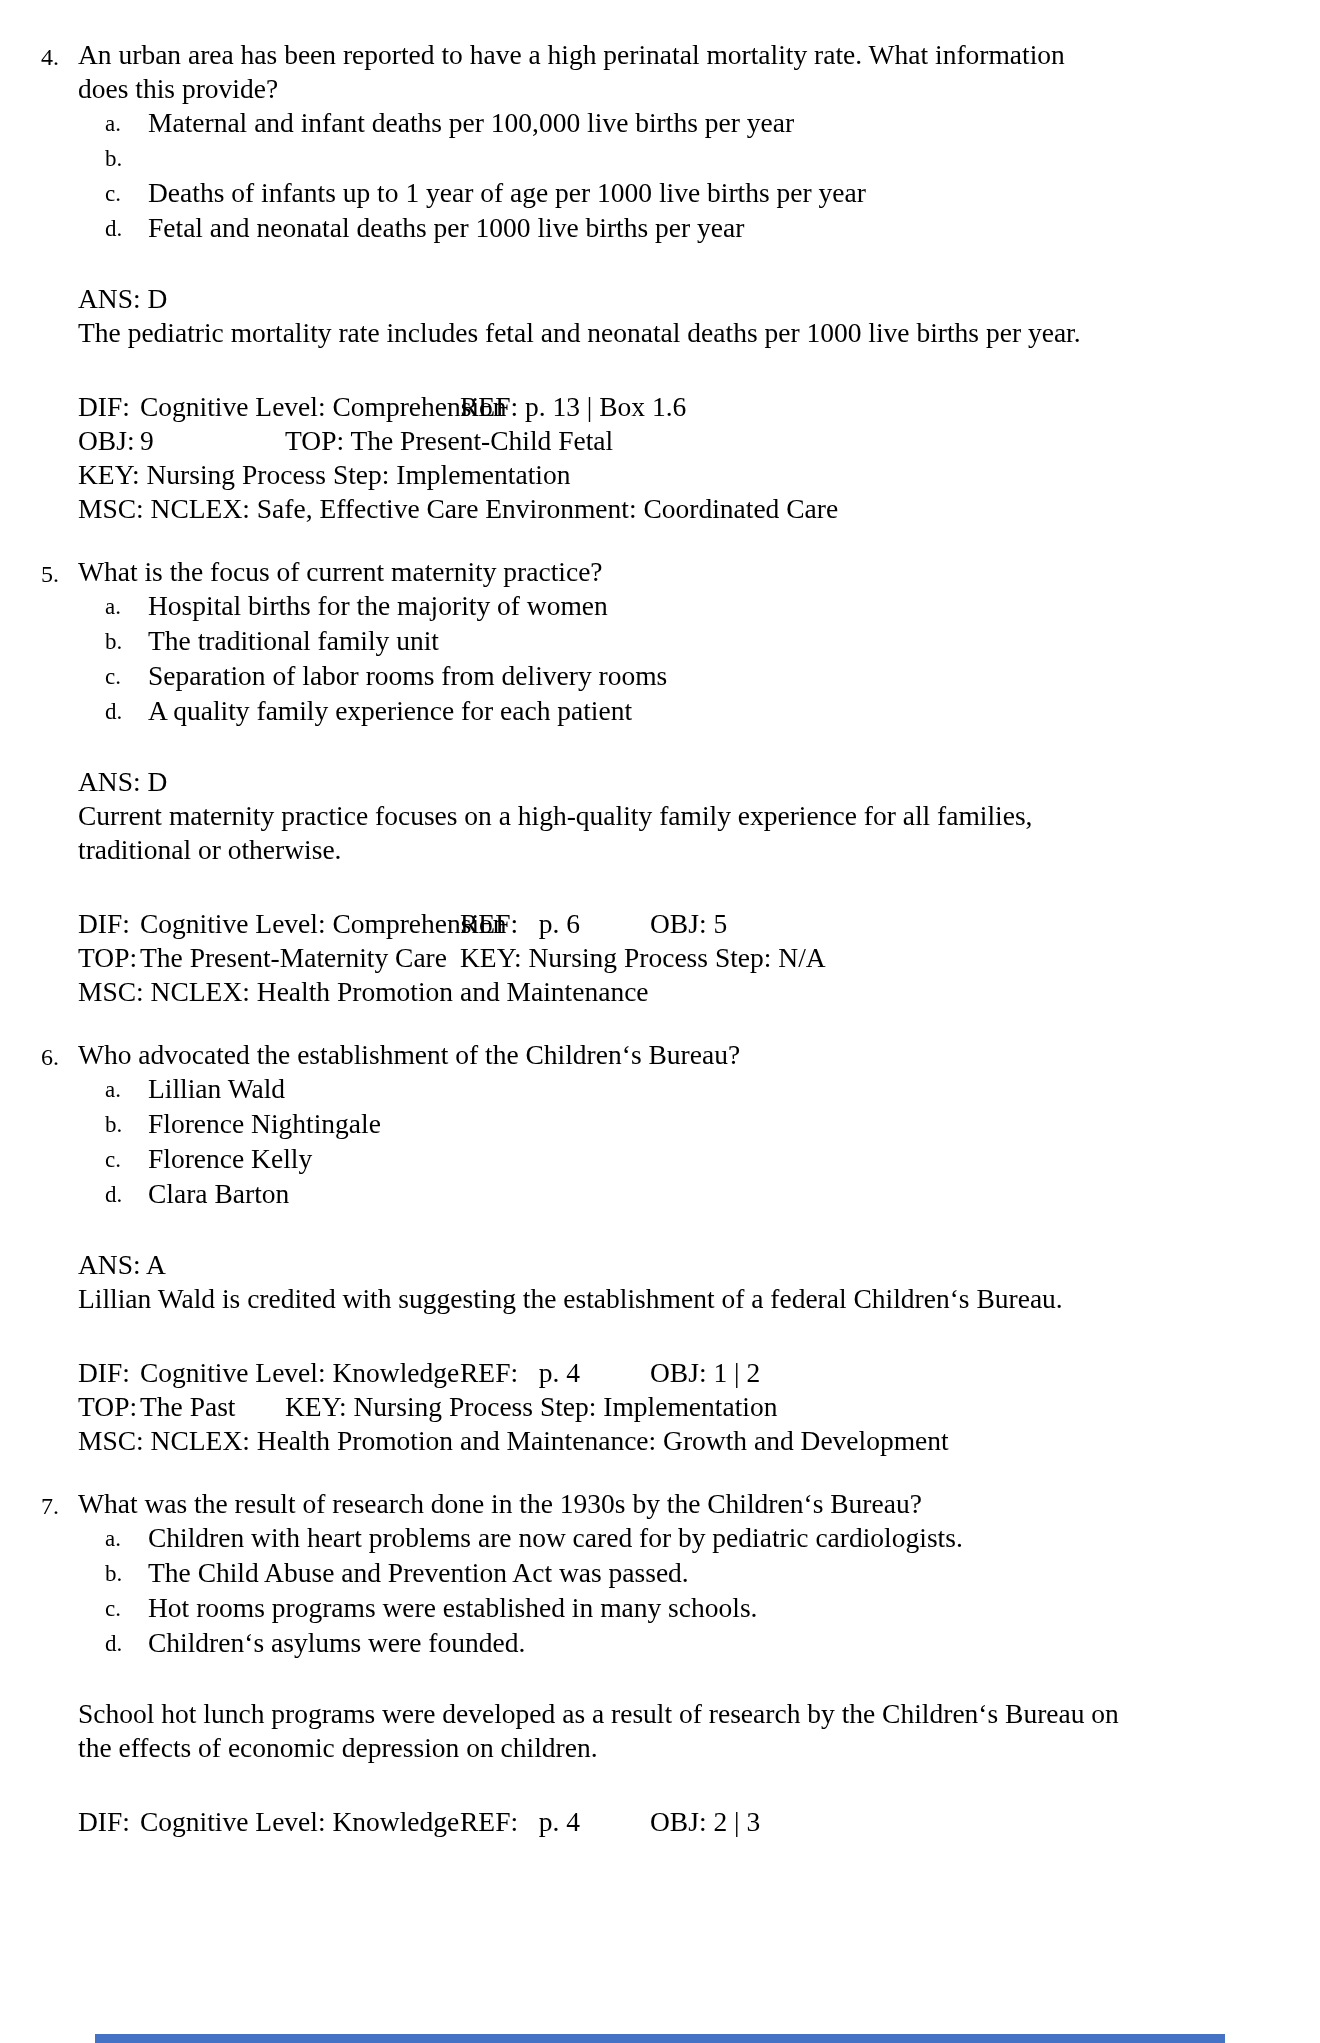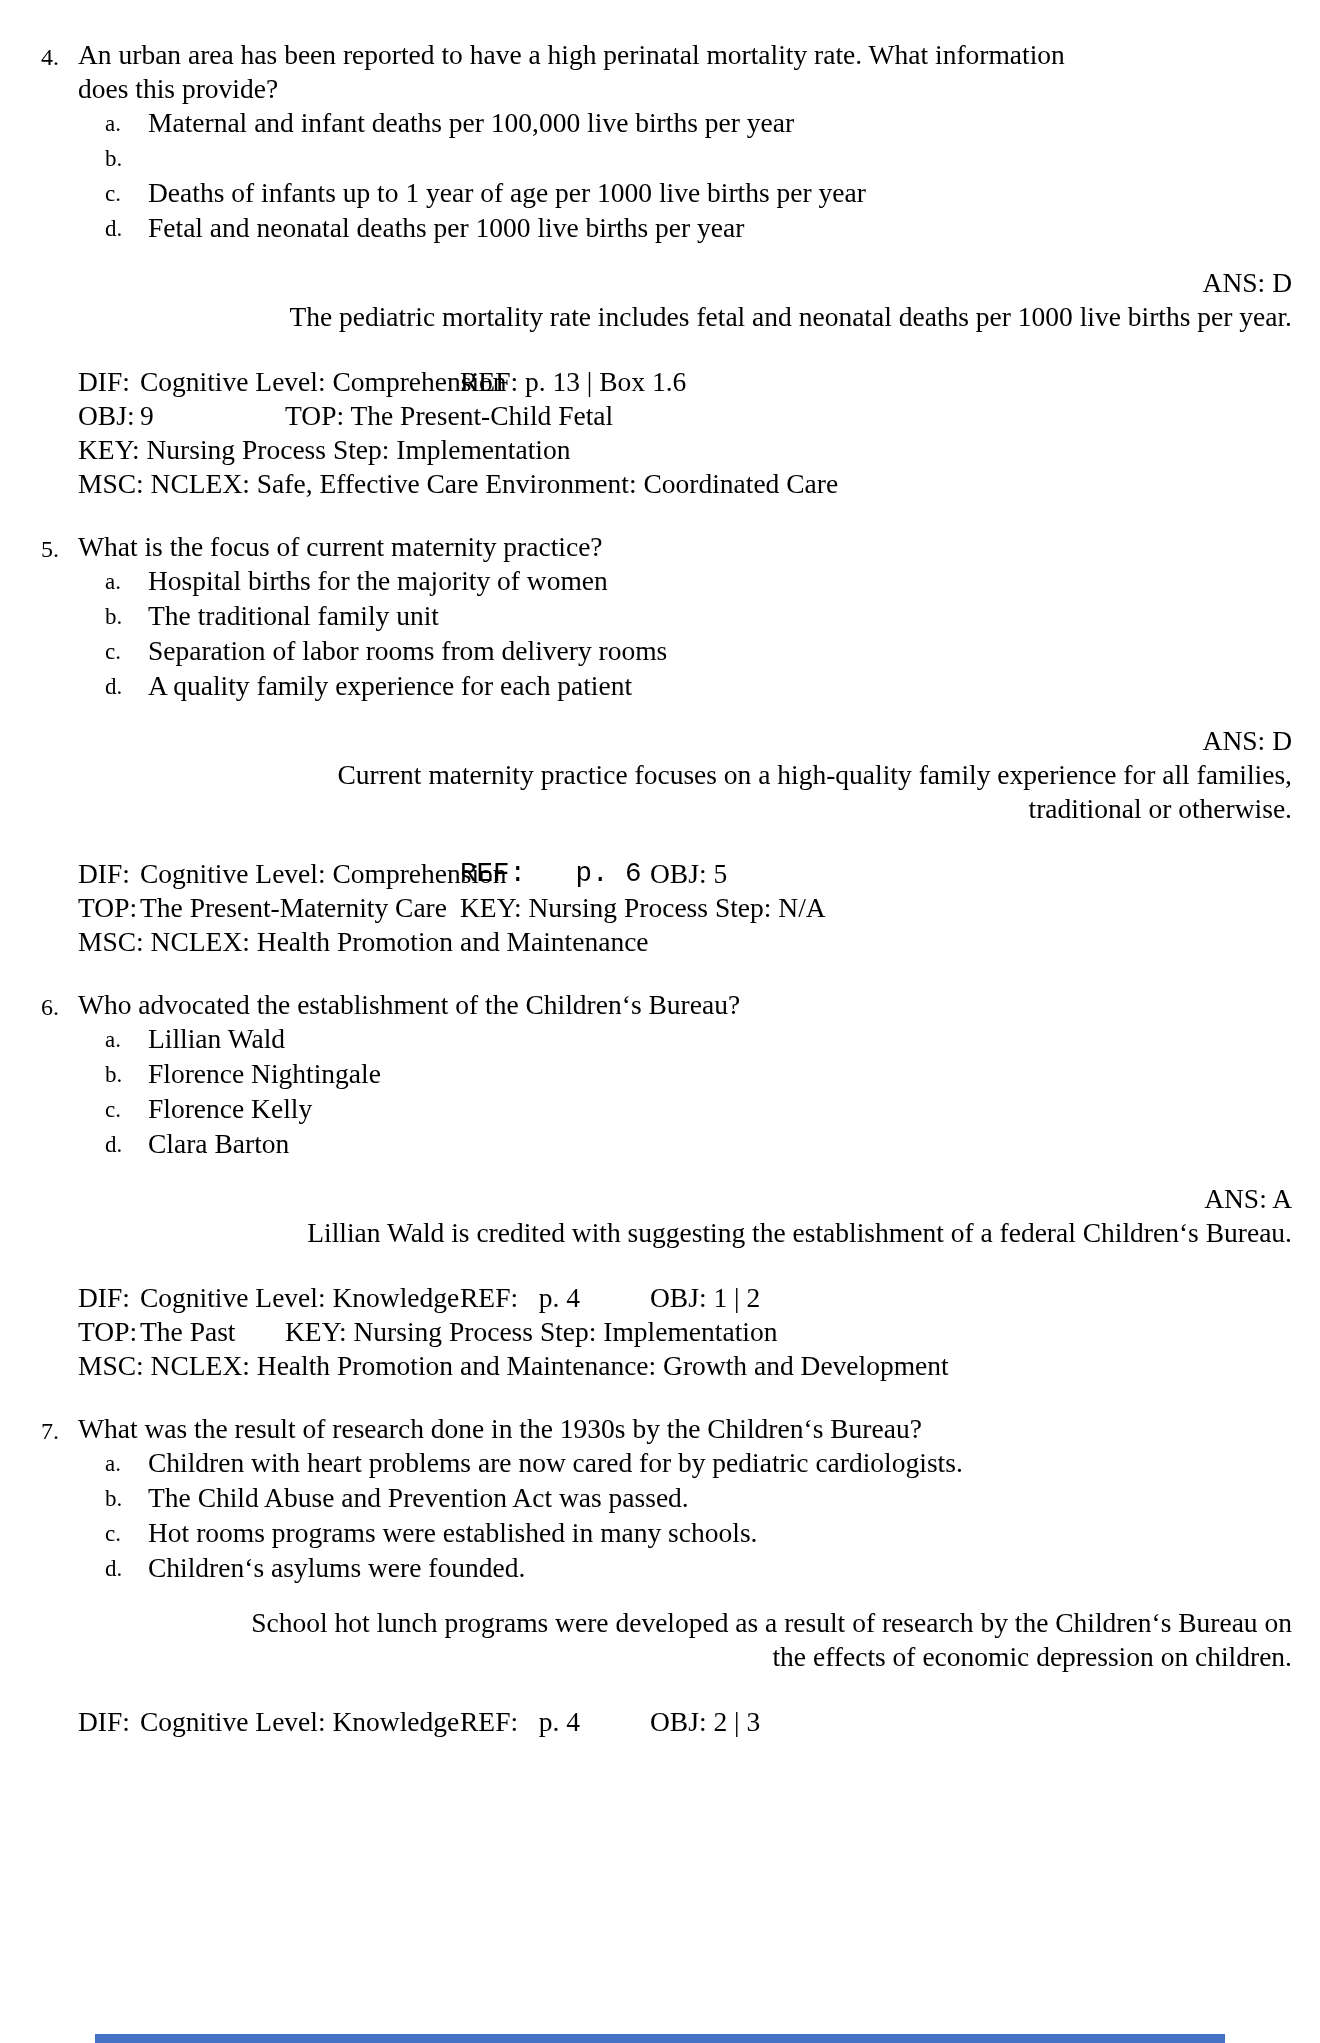--- a/index.html
+++ b/index.html
@@ -42,25 +42,24 @@
     margin-left: 27px;
   }
   .opt-letter {
     flex: 0 0 43px;
     width: 43px;
     font-size: 23px;
     line-height: 34px;
     padding-top: 1px;
   }
   .ans-block {
-    margin-top: 20px;
-    text-align: right;
+    margin-top: 36px;
   }
   .meta-block {
-    margin-top: 31px;
+    margin-top: 40px;
   }
   .meta-row {
     display: flex;
     line-height: 34px;
     white-space: pre;
   }
   .meta-seg {
     display: inline-block;
     white-space: pre;
   }
@@ -133,21 +132,21 @@
             <span class="opt-letter">d.</span>
             <span>A quality family experience for each patient</span>
           </div>
         </div>
     <div class="ans-block">
       <div class="line">ANS: D</div>
     <div class="line">Current maternity practice focuses on a high-quality family experience for all families,</div>
           <div class="line">traditional or otherwise.</div>
         </div>
     <div class="meta-block">
-          <div class="meta-row"><span class="meta-seg" style="width: 62px;">DIF:</span><span class="meta-seg" style="width: 320px;">Cognitive Level: Comprehension</span><span class="meta-seg" style="width: 190px; font-family: Liberation Mono, monospace;">REF:   p. 6</span><span class="meta-seg">OBJ: 5</span></div>
+          <div class="meta-row"><span class="meta-seg" style="width: 62px;">DIF:</span><span class="meta-seg" style="width: 320px;">Cognitive Level: Comprehension</span><span class="meta-seg" style="width: 190px;">REF:   p. 6</span><span class="meta-seg">OBJ: 5</span></div>
           <div class="meta-row"><span class="meta-seg" style="width: 62px;">TOP:</span><span class="meta-seg" style="width: 320px;">The Present-Maternity Care</span><span class="meta-seg">KEY: Nursing Process Step: N/A</span></div>
           <div class="meta-row"><span class="meta-seg">MSC: NCLEX: Health Promotion and Maintenance</span></div>
         </div>
   </div>
       <div class="question">
     <div class="q-stem">
       <span class="q-number">6.</span>
     <div class="line">Who advocated the establishment of the Children‘s Bureau?</div>
         </div>
     <div>

